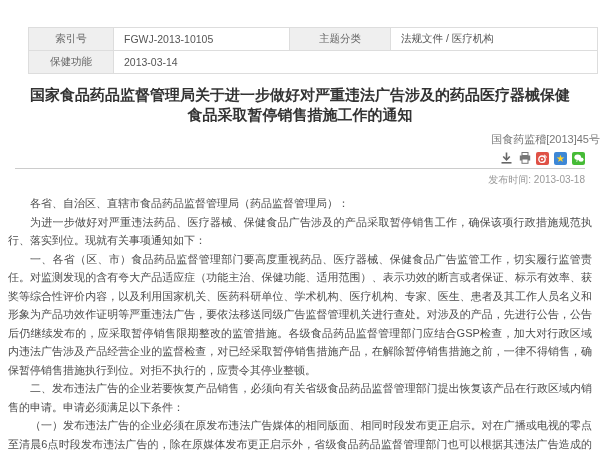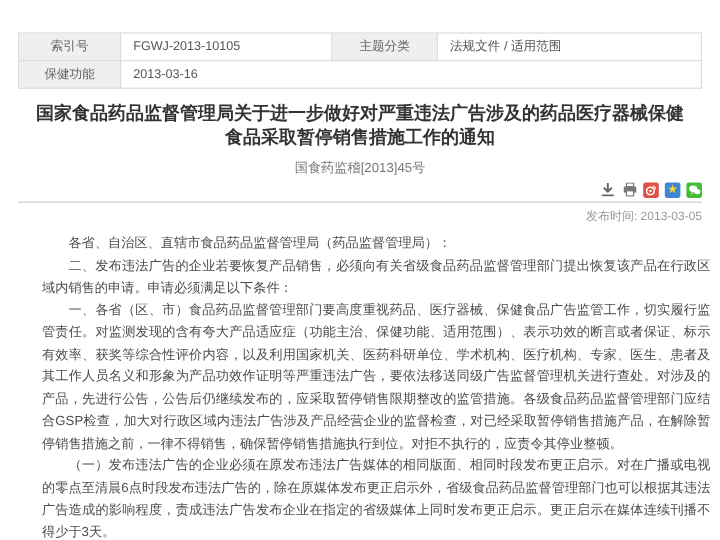--- a/index.html
+++ b/index.html
@@ -4,52 +4,52 @@
 <style>
   * { margin:0; padding:0; box-sizing:border-box; }
   html,body { background:#fff; }
   body {
     width:600px; height:450px; overflow:hidden;
     font-family:"Liberation Sans","DejaVu Sans",sans-serif;
     color:#4d4d4d;
   }
   
   .meta-table {
-    margin:27px 15px 0 15px;
+    margin:27px 15px 0 28px;
     width:570px;
     border-collapse:collapse;
     font-size:10.5px;
     color:#555;
   }
   .meta-table td {
     border:1px solid #ddd;
     height:23px;
     padding:2px 10px;
     vertical-align:middle;
   }
   .meta-table td.lbl {
     background:#efefef;
     text-align:center;
     width:85px;
     color:#666;
   }
-  .meta-table td.lbl2 { width:88px; }
+  .meta-table td.lbl2 { width:101px; }
   .meta-table td.val1 { width:176px; }
   
   .article-title {
     margin:11px 30px 0 30px;
     text-align:center;
     font-size:15px;
     line-height:20px;
     font-weight:bold;
     color:#333;
   }
   .doc-number {
     margin-top:7px;
-    text-align:center;
+    text-align:right;
     font-size:11px;
     color:#777;
   }
   
   .toolbar {
     margin:4px 15px 0 15px;
     display:flex;
     justify-content:flex-end;
     align-items:center;
     gap:5px;
@@ -71,36 +71,36 @@
     color:#999;
   }
   
   .article-body {
     margin:7px 8px 0 8px;
     font-size:11px;
     line-height:18.5px;
     text-align:justify;
     color:#4d4d4d;
   }
-  .article-body p { text-indent:2em;margin-left:27px; }
+  .article-body p { text-indent:2em; }
 </style>
 </head>
 <body>
 
 <table class="meta-table">
   <tbody>
       <tr>
     <td class="lbl">索引号</td>
     <td class="val1">FGWJ-2013-10105</td>
     <td class="lbl lbl2">主题分类</td>
-    <td>法规文件 / 适用范围</td>
+    <td>法规文件 / 医疗机构</td>
   </tr>
   <tr>
     <td class="lbl">保健功能</td>
-    <td colspan="3">2013-03-16</td>
+    <td colspan="3">2013-03-14</td>
   </tr>
 </tbody>
   </table>
 
 <h1 class="article-title">国家食品药品监督管理局关于进一步做好对严重违法广告涉及的药品医疗器械保健食品采取暂停销售措施工作的通知</h1>
 <div class="doc-number">国食药监稽[2013]45号</div>
 
 <div class="toolbar">
   <span class="tool-icon">
     <svg width="11" height="12" viewBox="0 0 11 12">
@@ -130,21 +130,22 @@
     <svg width="10" height="9" viewBox="0 0 10 9">
         <ellipse cx="3.7" cy="3.3" rx="3.3" ry="2.7" fill="#fff"></ellipse>
         <ellipse cx="7" cy="5.6" rx="2.6" ry="2.2" fill="#fff"></ellipse>
         <path d="M2.6 6.2 L2.2 8 L4.2 6.8 Z" fill="#fff"></path>
       </svg>
   </span>
 </div>
 
 <div class="divider"></div>
 
-<div class="publish-time">发布时间: 2013-03-05</div>
+<div class="publish-time">发布时间: 2013-03-18</div>
 
 <div class="article-body">
   <p>各省、自治区、直辖市食品药品监督管理局（药品监督管理局）：</p>
+  <p>为进一步做好对严重违法药品、医疗器械、保健食品广告涉及的产品采取暂停销售工作，确保该项行政措施规范执行、落实到位。现就有关事项通知如下：</p>
+  <p>一、各省（区、市）食品药品监督管理部门要高度重视药品、医疗器械、保健食品广告监管工作，切实履行监管责任。对监测发现的含有夸大产品适应症（功能主治、保健功能、适用范围）、表示功效的断言或者保证、标示有效率、获奖等综合性评价内容，以及利用国家机关、医药科研单位、学术机构、医疗机构、专家、医生、患者及其工作人员名义和形象为产品功效作证明等严重违法广告，要依法移送同级广告监督管理机关进行查处。对涉及的产品，先进行公告，公告后仍继续发布的，应采取暂停销售限期整改的监管措施。各级食品药品监督管理部门应结合GSP检查，加大对行政区域内违法广告涉及产品经营企业的监督检查，对已经采取暂停销售措施产品，在解除暂停销售措施之前，一律不得销售，确保暂停销售措施执行到位。对拒不执行的，应责令其停业整顿。</p>
   <p>二、发布违法广告的企业若要恢复产品销售，必须向有关省级食品药品监督管理部门提出恢复该产品在行政区域内销售的申请。申请必须满足以下条件：</p>
-  <p>一、各省（区、市）食品药品监督管理部门要高度重视药品、医疗器械、保健食品广告监管工作，切实履行监管责任。对监测发现的含有夸大产品适应症（功能主治、保健功能、适用范围）、表示功效的断言或者保证、标示有效率、获奖等综合性评价内容，以及利用国家机关、医药科研单位、学术机构、医疗机构、专家、医生、患者及其工作人员名义和形象为产品功效作证明等严重违法广告，要依法移送同级广告监督管理机关进行查处。对涉及的产品，先进行公告，公告后仍继续发布的，应采取暂停销售限期整改的监管措施。各级食品药品监督管理部门应结合GSP检查，加大对行政区域内违法广告涉及产品经营企业的监督检查，对已经采取暂停销售措施产品，在解除暂停销售措施之前，一律不得销售，确保暂停销售措施执行到位。对拒不执行的，应责令其停业整顿。</p>
   <p>（一）发布违法广告的企业必须在原发布违法广告媒体的相同版面、相同时段发布更正启示。对在广播或电视的零点至清晨6点时段发布违法广告的，除在原媒体发布更正启示外，省级食品药品监督管理部门也可以根据其违法广告造成的影响程度，责成违法广告发布企业在指定的省级媒体上同时发布更正启示。更正启示在媒体连续刊播不得少于3天。</p>
 
 </div>
 
 </body></html>

